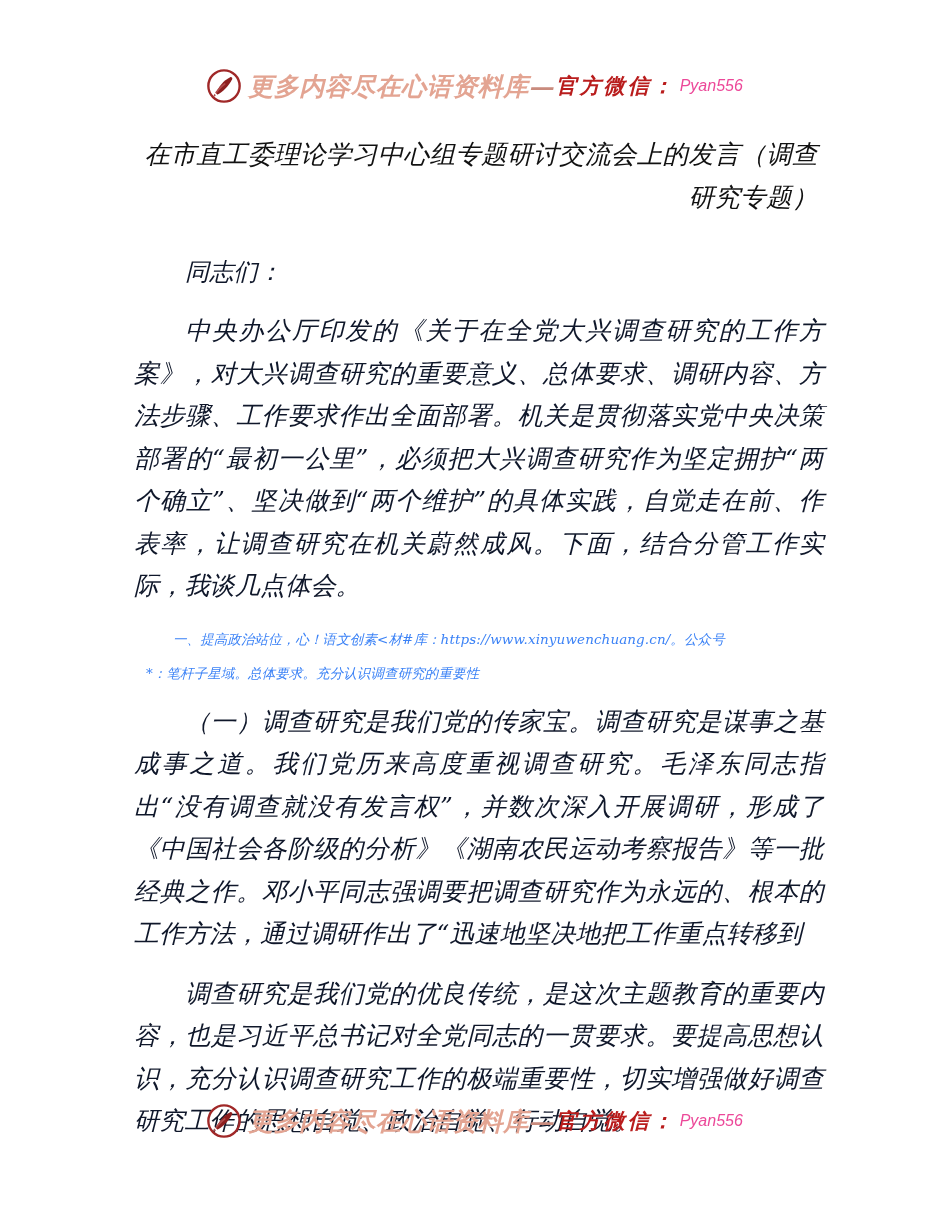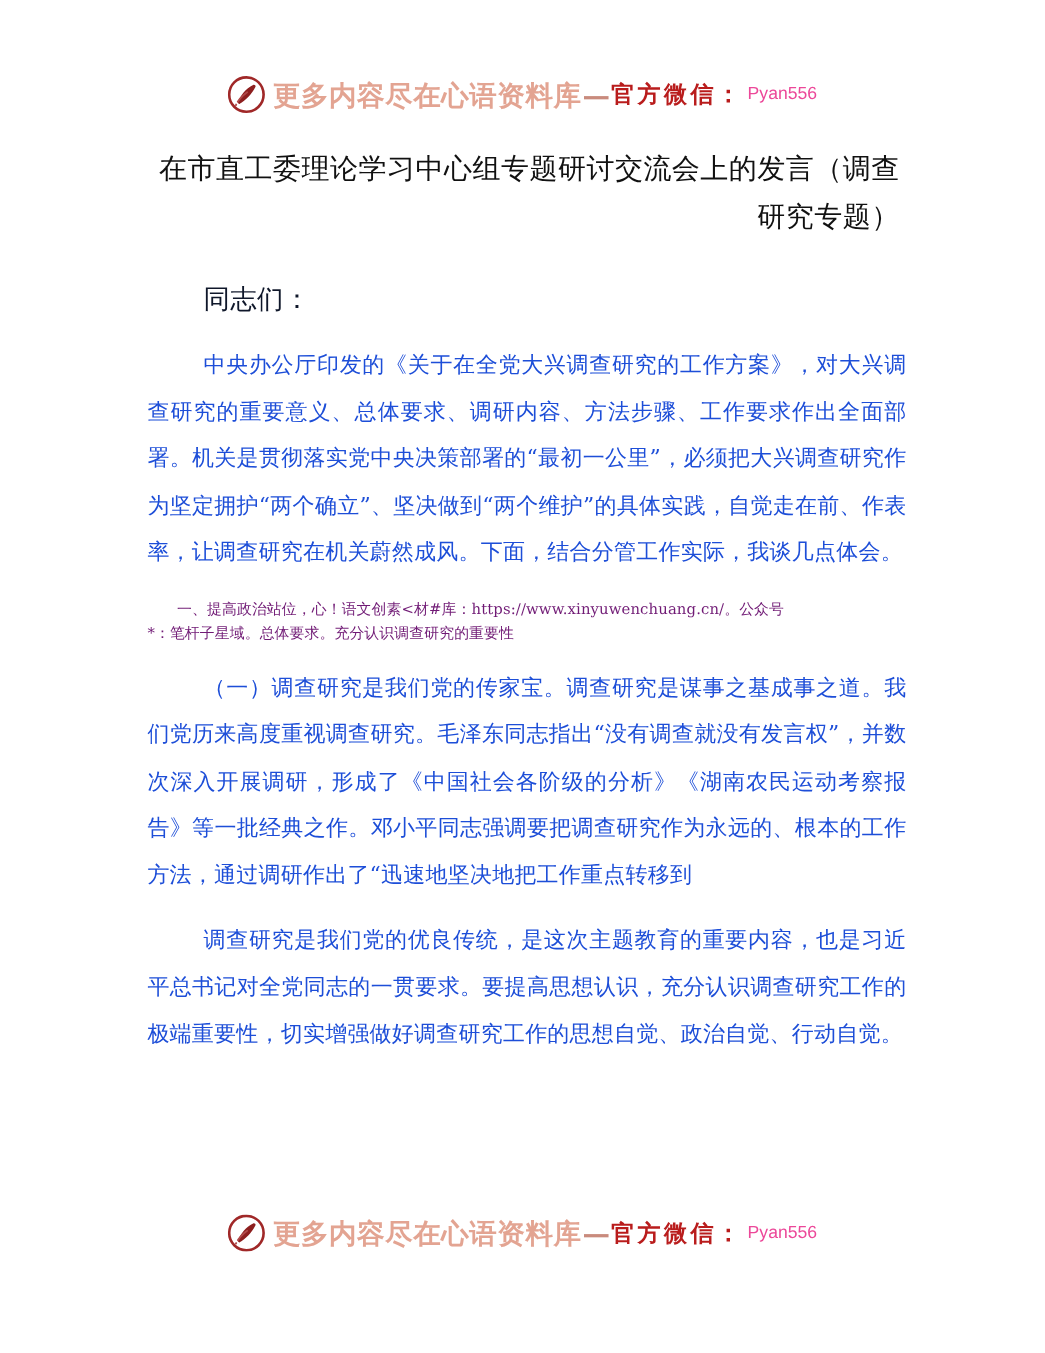--- a/index.html
+++ b/index.html
@@ -12,20 +12,21 @@
     font-family: "DejaVu Serif", "Liberation Serif", serif;
     color: #000000;
   }
   .page {
     position: relative;
     width: 904px;
     height: 1230px;
     background: #ffffff;
     overflow: hidden;
     box-sizing: border-box;
+    font-style: italic;
   }
 
   
   .watermark {
     position: absolute;
     left: 0;
     width: 950px;
     height: 48px;
     display: flex;
     align-items: center;
@@ -96,40 +97,40 @@
     font-size: 24px;
     line-height: 42px;
     color: #0f172a;
     margin: 32px 0 0 0;
     text-indent: 51px;
     letter-spacing: 0.3px;
   }
 
   p.body-para {
     font-family: "DejaVu Serif", "Liberation Serif", serif;
-    font-size: 20px;
+    font-size: 25px;
     line-height: 42.5px;
-    color: #1d4ed8;
+    color: #0f172a;
     margin: 17px 0 0 0;
     text-indent: 51px;
     text-align: justify;
     text-justify: inter-character;
     letter-spacing: 0.2px;
   }
 
   .fineprint {
     margin: 20px 0 0 0;
     padding: 0;
   }
   .fineprint p {
     font-family: "DejaVu Serif", "Liberation Serif", serif;
     font-size: 13.5px;
     line-height: 22px;
-    color: #701a75;
-    margin: 0;
+    color: #3b82f6;
+    margin: 12px;
     text-align: justify;
     text-justify: inter-character;
     letter-spacing: 0.1px;
   }
   .fineprint p.first { text-indent: 27px; }
 </style>
 </head>
 <body>
 
 <div class="page">

